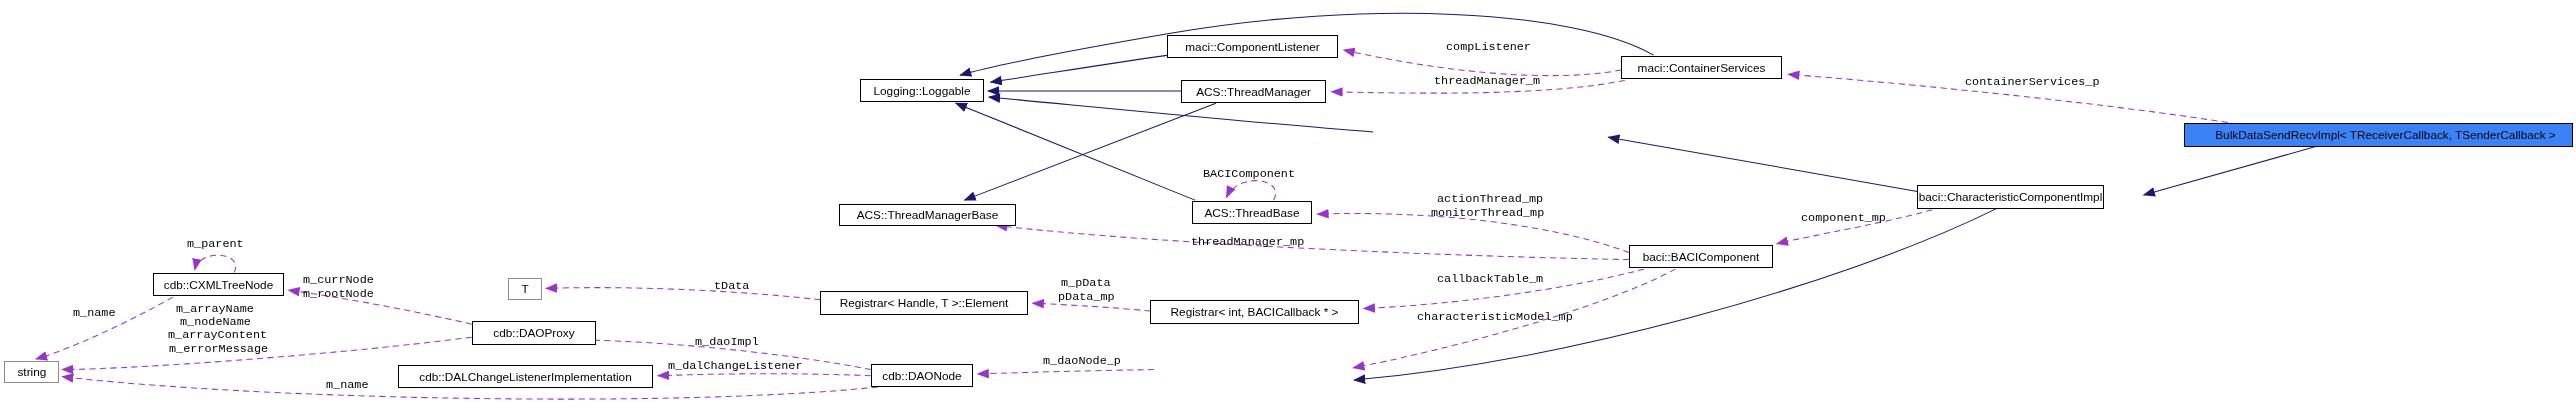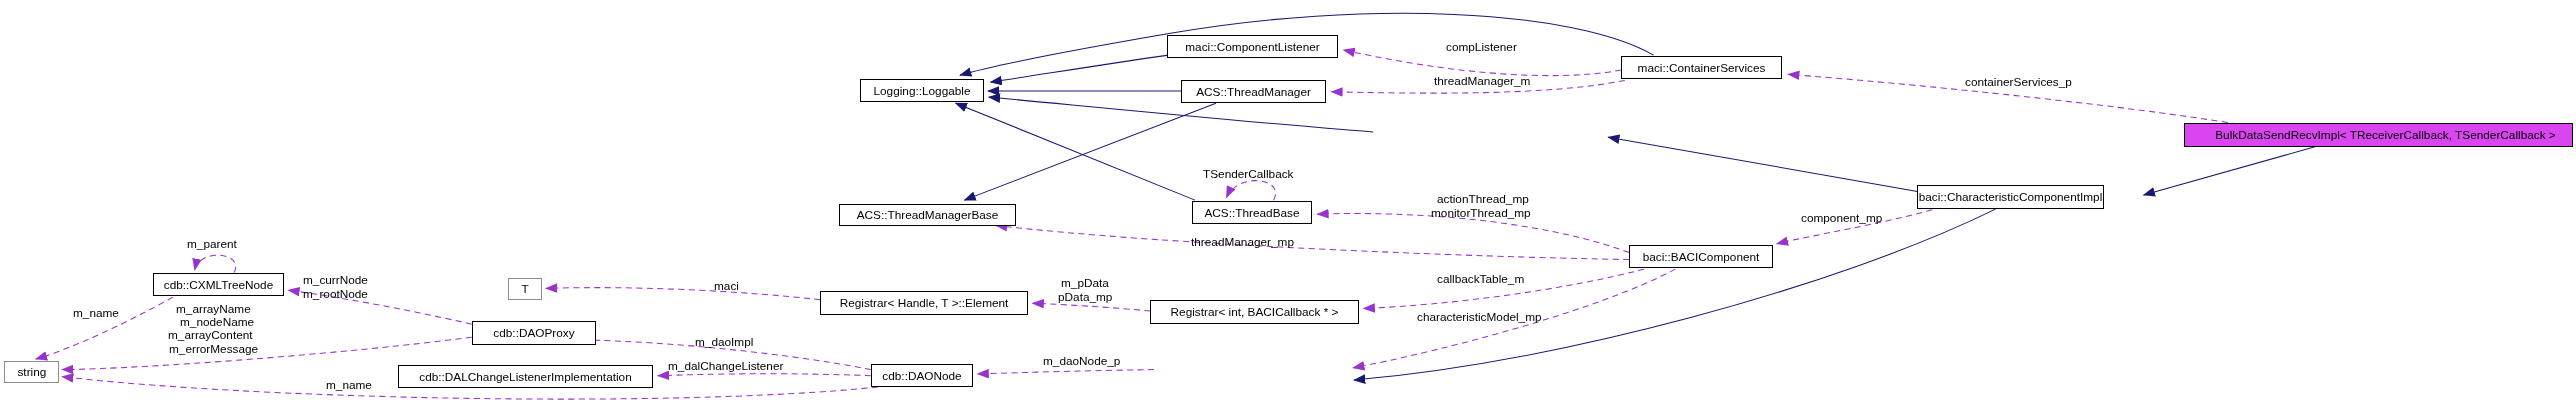--- a/index.html
+++ b/index.html
@@ -3,22 +3,22 @@
 <meta charset="utf-8">
 <style>
   html,body{margin:0;padding:0;background:#ffffff;}
   #canvas{position:relative;width:2576px;height:409px;background:#ffffff;overflow:hidden;
           font-family:"Liberation Sans","DejaVu Sans",sans-serif;}
   #edges{position:absolute;left:0;top:0;width:2576px;height:409px;}
   .node{position:absolute;box-sizing:border-box;background:#ffffff;border:0.9px solid #000000;
         display:flex;align-items:center;justify-content:center;white-space:nowrap;
         font-size:11.8px;color:#000000;z-index:2;}
   .node.external{border-color:#8c8c8c;}
-  .node.focus{background:#d946ef;border:1.7px solid #000000;padding-left:14px;}
-  .elabel{position:absolute;font-size:11.8px;color:#000000;white-space:nowrap;z-index:3;}
+  .node.focus{background:#3b82f6;border:1.7px solid #000000;padding-left:14px;}
+  .elabel{position:absolute;font-size:11.8px;color:#000000;white-space:nowrap;z-index:3;font-family:Liberation Mono, monospace;}
   .solid-edge{stroke:#191970;stroke-width:1.2;fill:none;}
   .usage-edge{stroke:#9a32cd;stroke-width:1.2;fill:none;stroke-dasharray:7,5;}
 </style>
 </head>
 <body>
 
 <div id="canvas">
 
   <svg id="edges" width="2576" height="409" viewBox="0 0 2949 468" xmlns="http://www.w3.org/2000/svg">
     <defs>
@@ -75,31 +75,31 @@
   <div class="node" style="left:820px;top:291px;width:208px;height:23.6px">Registrar&lt; Handle, T &gt;::Element</div>
   <div class="node" style="left:1150px;top:300px;width:209px;height:23.6px">Registrar&lt; int, BACICallback * &gt;</div>
   <div class="node" style="left:472px;top:321px;width:124px;height:23.6px">cdb::DAOProxy</div>
   <div class="node" style="left:398px;top:365px;width:255px;height:23px">cdb::DALChangeListenerImplementation</div>
   <div class="node" style="left:871px;top:364px;width:102px;height:23px">cdb::DAONode</div>
   <div class="node external" style="left:4.4px;top:361px;width:55px;height:22px">string</div>
 
   <div class="elabel" style="left:1446px;top:40px">compListener</div>
   <div class="elabel" style="left:1434px;top:74px">threadManager_m</div>
   <div class="elabel" style="left:1965px;top:75px">containerServices_p</div>
-  <div class="elabel" style="left:1203px;top:167px">TSenderCallback</div>
+  <div class="elabel" style="left:1203px;top:167px">BACIComponent</div>
   <div class="elabel" style="left:1437px;top:192px">actionThread_mp</div>
   <div class="elabel" style="left:1431px;top:206px">monitorThread_mp</div>
   <div class="elabel" style="left:1801px;top:211px">component_mp</div>
   <div class="elabel" style="left:1191px;top:235px">threadManager_mp</div>
   <div class="elabel" style="left:1437px;top:272px">callbackTable_m</div>
   <div class="elabel" style="left:1417px;top:310px">characteristicModel_mp</div>
   <div class="elabel" style="left:187px;top:237px">m_parent</div>
   <div class="elabel" style="left:303px;top:273px">m_currNode</div>
   <div class="elabel" style="left:303px;top:287px">m_rootNode</div>
-  <div class="elabel" style="left:714px;top:279px">maci</div>
+  <div class="elabel" style="left:714px;top:279px">tData</div>
   <div class="elabel" style="left:1061px;top:276px">m_pData</div>
   <div class="elabel" style="left:1058px;top:290px">pData_mp</div>
   <div class="elabel" style="left:73px;top:306px">m_name</div>
   <div class="elabel" style="left:176px;top:302px">m_arrayName</div>
   <div class="elabel" style="left:180px;top:315px">m_nodeName</div>
   <div class="elabel" style="left:168px;top:328px">m_arrayContent</div>
   <div class="elabel" style="left:169px;top:342px">m_errorMessage</div>
   <div class="elabel" style="left:695px;top:335px">m_daoImpl</div>
   <div class="elabel" style="left:668px;top:359px">m_dalChangeListener</div>
   <div class="elabel" style="left:1043px;top:354px">m_daoNode_p</div>

